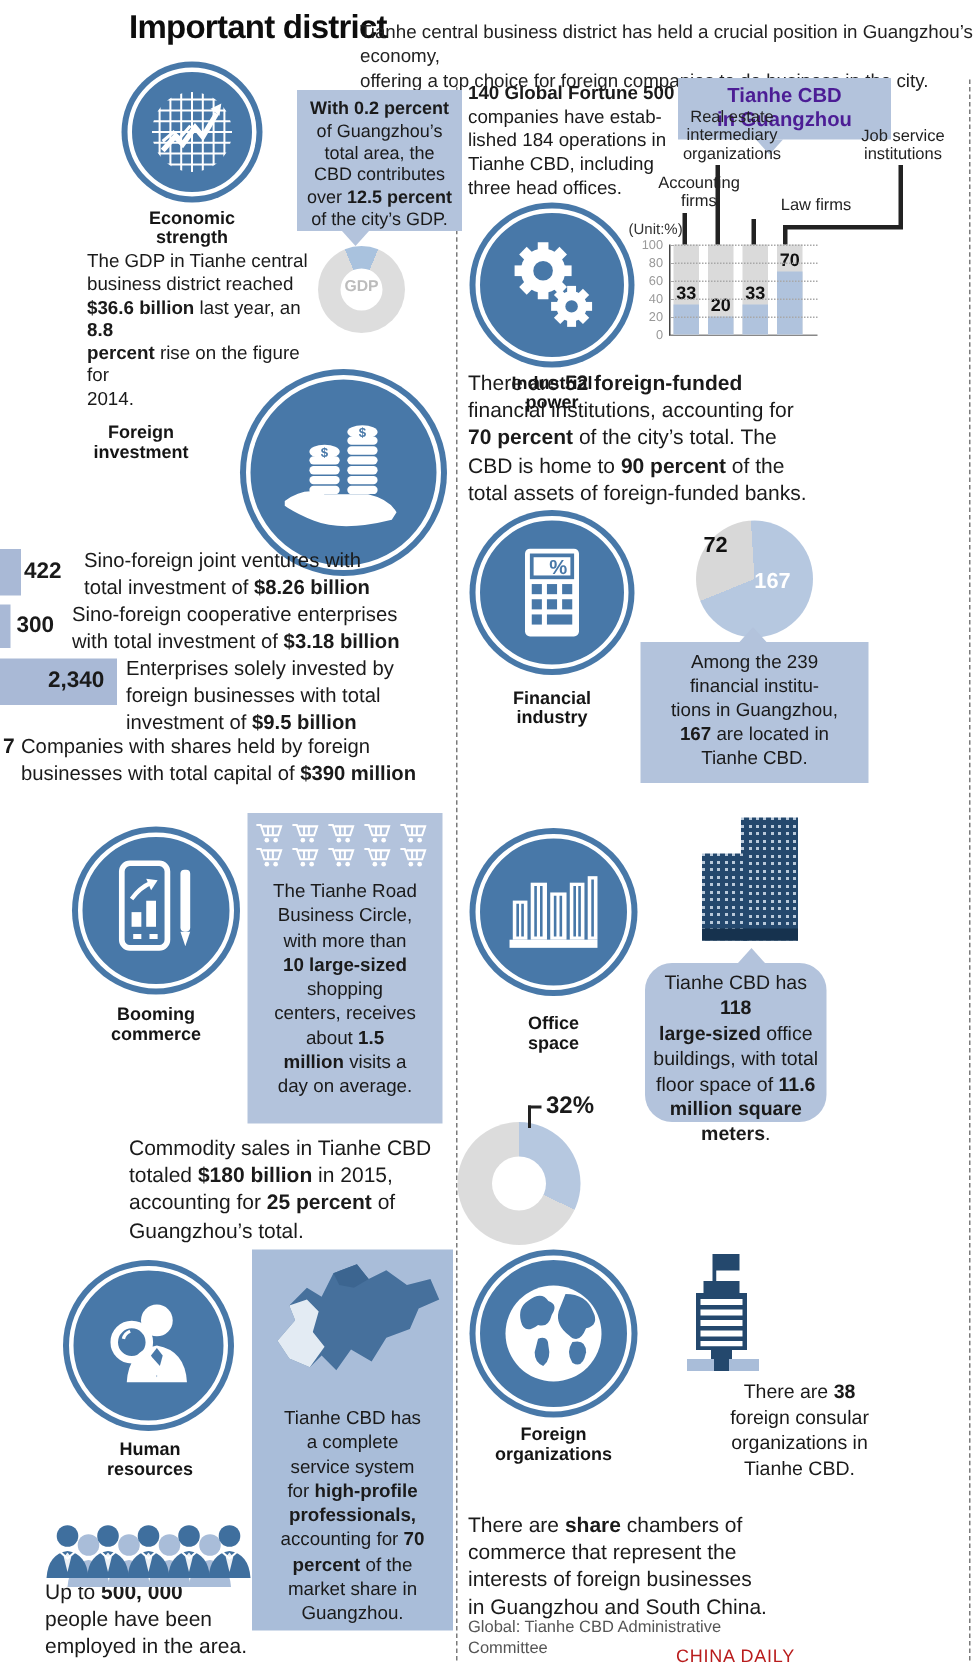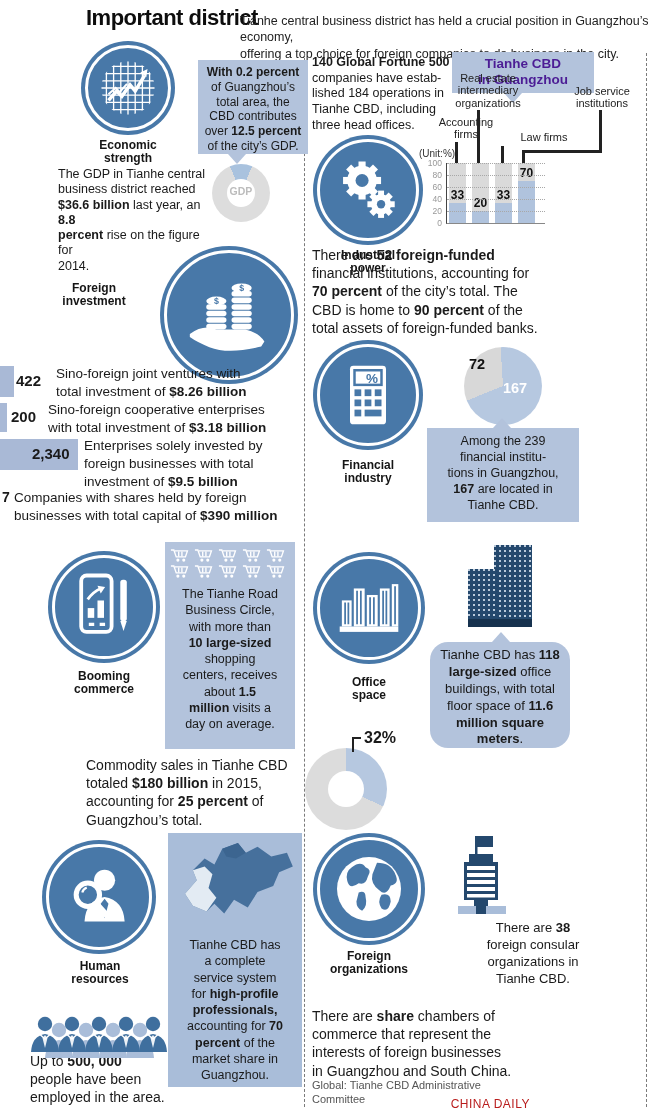--- a/index.html
+++ b/index.html
@@ -220,21 +220,21 @@
     </svg>
   </div>
 
   <div>
     <div class="inv-bar" style="top: 366px; height: 31px; width: 14px;"></div>
     <div class="inv-num" style="left:16px;top:372px;">422</div>
     <div class="inv-text" style="left:56px;top:365px;width:252px;">Sino-foreign joint ventures with
 total investment of <b>$8.26 billion</b></div>
 
     <div class="inv-bar" style="top: 403px; height: 29px; width: 7px;"></div>
-    <div class="inv-num" style="left:11px;top:408px;">200</div>
+    <div class="inv-num" style="left:11px;top:408px;">300</div>
     <div class="inv-text" style="left:48px;top:401px;width:258px;">Sino-foreign cooperative enterprises
 with total investment of <b>$3.18 billion</b></div>
 
     <div class="inv-bar" style="top: 439px; height: 31px; width: 78px;"></div>
     <div class="inv-num" style="left:32px;top:445px;">2,340</div>
     <div class="inv-text" style="left:84px;top:437px;width:218px;">Enterprises solely invested by
 foreign businesses with total
 investment of <b>$9.5 billion</b></div>
 
     <div class="inv-num" style="left:2px;top:489px;font-size:14px;">7</div>
@@ -413,21 +413,21 @@
   </div>
   <div class="seclabel pre" style="left:312px;top:676px;width:114px;">Office
 space</div>
 
   <div class="abs" style="left:468px;top:545px;width:64px;height:82px;">
     <div class="skytower" style="left:26px;top:0;width:38px;height:82px;"></div>
     <div class="skytower" style="left:0;top:24px;width:30px;height:58px;"></div>
     <div class="abs" style="left:0;bottom:0;width:64px;height:8px;background:#16324e;"></div>
   </div>
 
-  <div class="box" style="left:430px;top:642px;width:140px;height:106px;border-radius:18px;">
+  <div class="box" style="left:430px;top:642px;width:121px;height:106px;border-radius:18px;">
     <div class="tail-up" style="left:62px;"></div>
     <div class="boxtext" style="top:5px;font-size:13px;line-height:1.3;">Tianhe CBD has <b>118</b>
 <b>large-sized</b> office
 buildings, with total
 floor space of <b>11.6</b>
 <b>million square</b>
 <b>meters</b>.</div>
   </div>
 
   <div class="pie" style="left: 305px; top: 748px; width: 82px; height: 82px; background: conic-gradient(rgb(182, 200, 224) 0deg, rgb(182, 200, 224) 115.2deg, rgb(220, 220, 220) 115.2deg, rgb(220, 220, 220) 360deg);">

